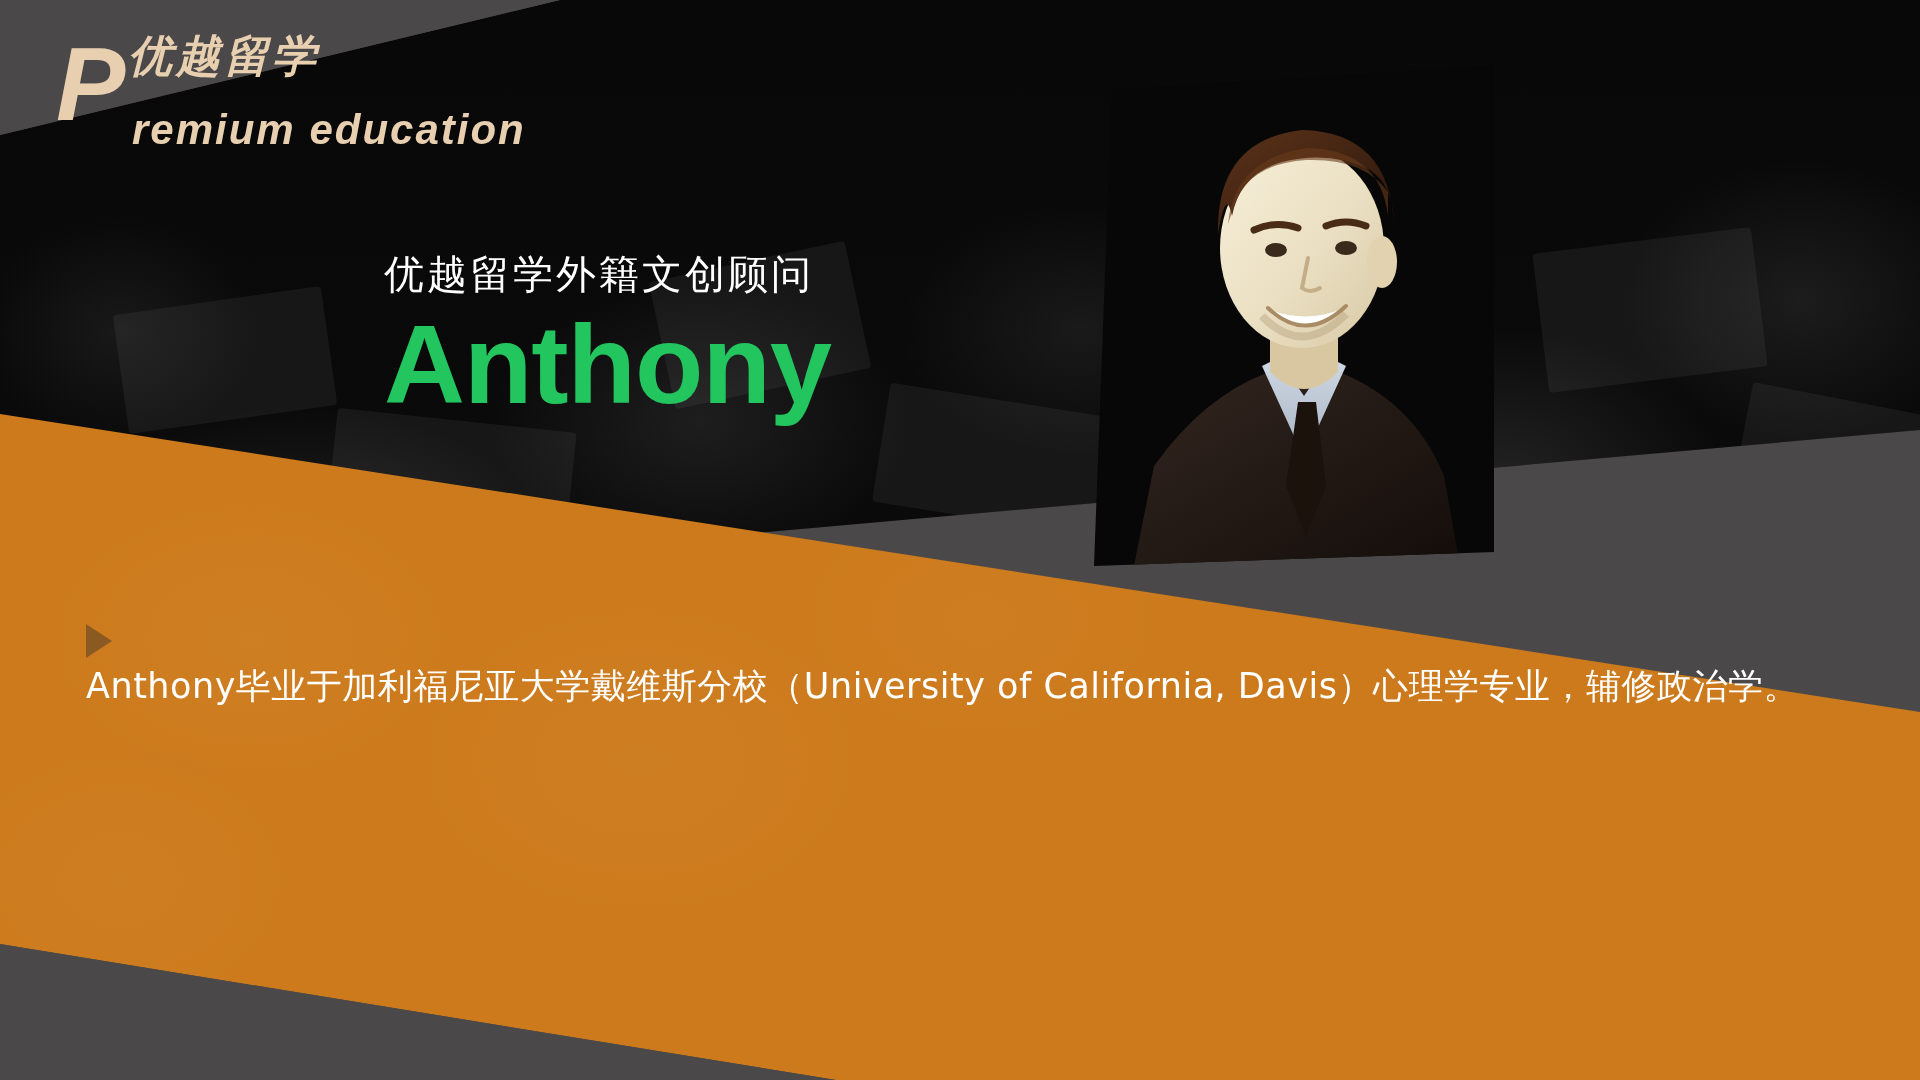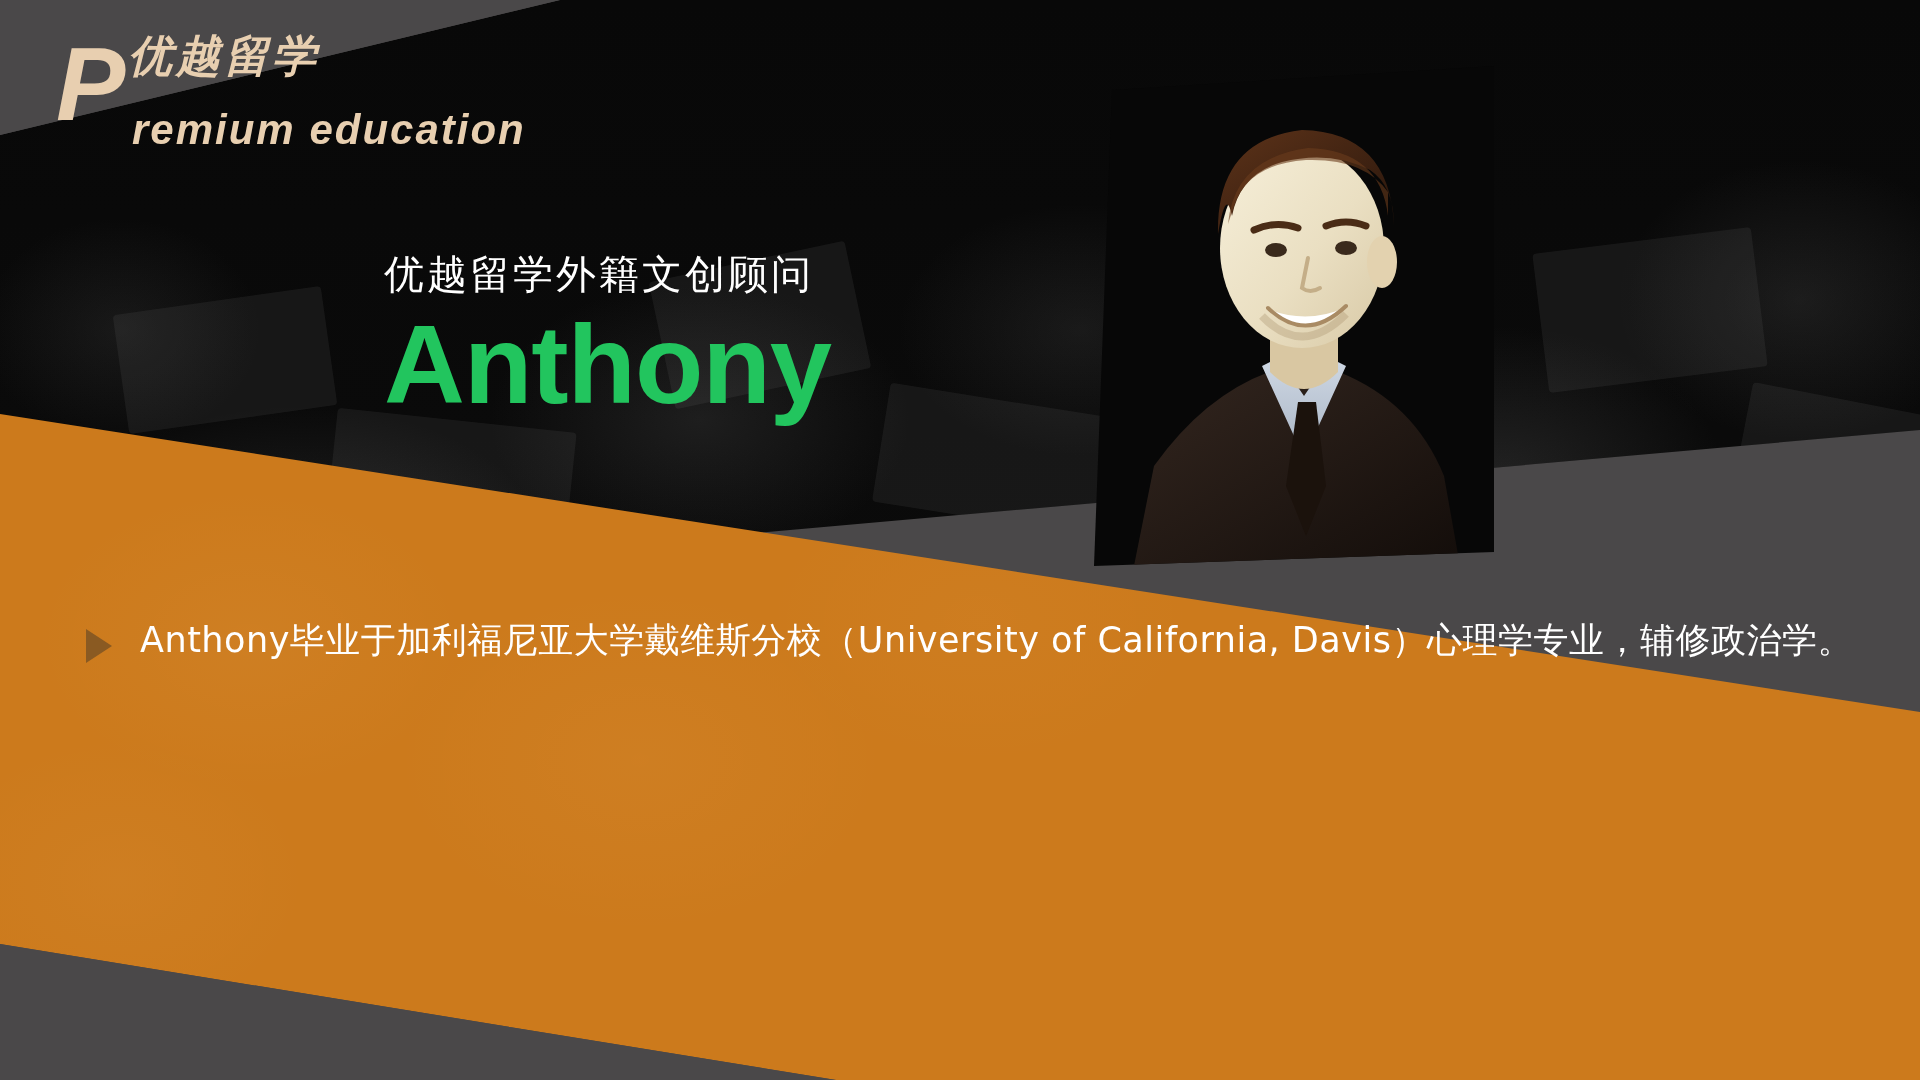--- a/index.html
+++ b/index.html
@@ -142,21 +142,21 @@
     top: 66px;
     width: 400px;
     height: 500px;
     clip-path: polygon(18px 24px, 400px 0px, 400px 486px, 0px 500px);
     overflow: hidden;
   }
   .portrait-inner { position: absolute; inset: 0; }
 
   
   .body-block { position: absolute; left: 86px; top: 612px; width: 1790px; }
-  .bullet-row { display: flex; align-items: center; margin-bottom: 36px; }
+  .bullet-row { display: flex; align-items: flex-start; margin-bottom: 36px; flex-direction: column; }
   .bullet-marker {
     flex: 0 0 auto;
     width: 0; height: 0;
     border-left: 26px solid #8a5a22;
     border-top: 17px solid transparent;
     border-bottom: 17px solid transparent;
     margin-top: 12px;
     margin-right: 28px;
   }
   .bullet-text {

